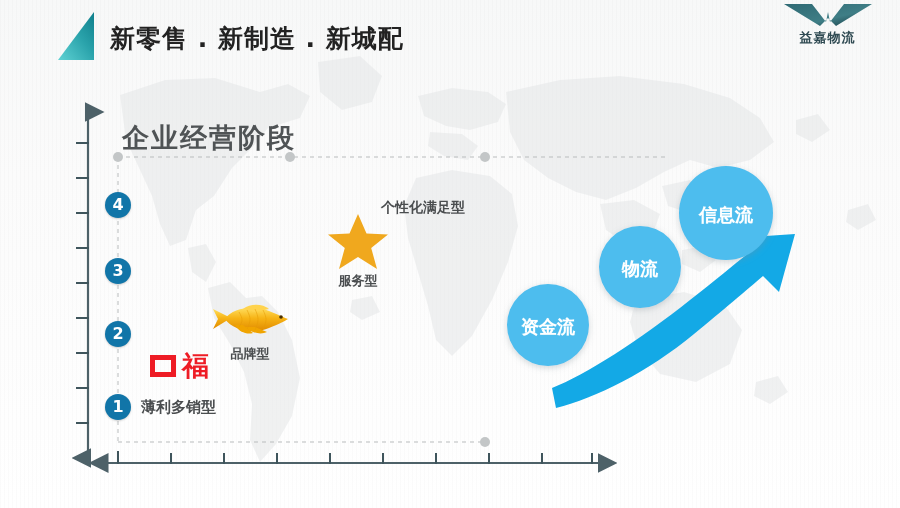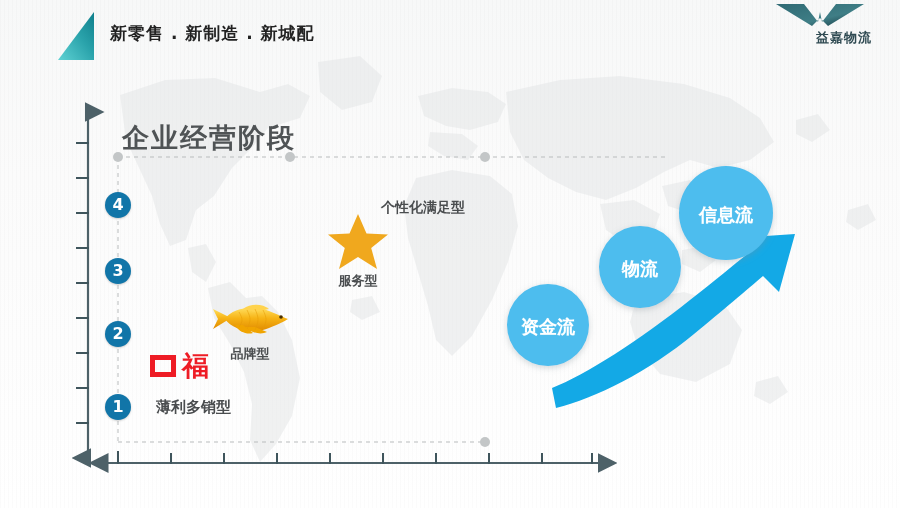--- a/index.html
+++ b/index.html
@@ -23,25 +23,25 @@
   }
   #worldmap path{fill:#e3e5e6;}
 
   
   .header{position:absolute;left:0;top:0;width:900px;height:70px;}
   .accent-tri{
     position:absolute;left:58px;top:12px;width:36px;height:48px;
   }
   .title{
     position:absolute;left:110px;top:22px;
-    font-size:17px;font-weight:bold;color:#222;
+    font-size:25px;font-weight:bold;color:#222;
     letter-spacing:1px;white-space:nowrap;
     font-family:"DejaVu Sans","Liberation Sans",sans-serif;
   }
-  .logo-wrap{position:absolute;right:28px;top:2px;width:105px;height:48px;text-align:right;}
+  .logo-wrap{position:absolute;right:20px;top:2px;width:105px;height:48px;text-align:center;}
   .logo-mark{display:block;margin:0 auto;}
   .logo-text{
     display:block;margin-top:1px;font-size:13px;font-weight:bold;color:#2f4a52;
     letter-spacing:1px;font-family:"DejaVu Serif","Liberation Serif",serif;
   }
 
   
   #axes{position:absolute;left:0;top:0;width:900px;height:508px;pointer-events:none;}
   .axis-line{stroke:#4d6168;stroke-width:2.2;fill:none;}
   .tick{stroke:#3f555c;stroke-width:2;}
@@ -59,21 +59,21 @@
   .stage{position:absolute;display:flex;align-items:center;}
   .badge{
     width:26px;height:26px;border-radius:50%;
     background:#1175a8;color:#fff;
     font-size:16px;font-weight:bold;line-height:26px;text-align:center;
     font-family:"DejaVu Sans","Liberation Sans",sans-serif;
     box-shadow:0 1px 2px rgba(0,0,0,.18);
     flex:0 0 auto;
   }
   .stage-label{
-    margin-left:25px;font-size:15px;font-weight:bold;color:#4a4d4f;
+    margin-left:10px;font-size:15px;font-weight:bold;color:#4a4d4f;
     white-space:nowrap;font-family:"DejaVu Sans","Liberation Sans",sans-serif;
   }
 
   
   .marker{position:absolute;text-align:center;}
   .marker-caption{
     font-size:13px;font-weight:bold;color:#4a4d4f;white-space:nowrap;
     font-family:"DejaVu Sans","Liberation Sans",sans-serif;
   }
   .kofu-logo{

